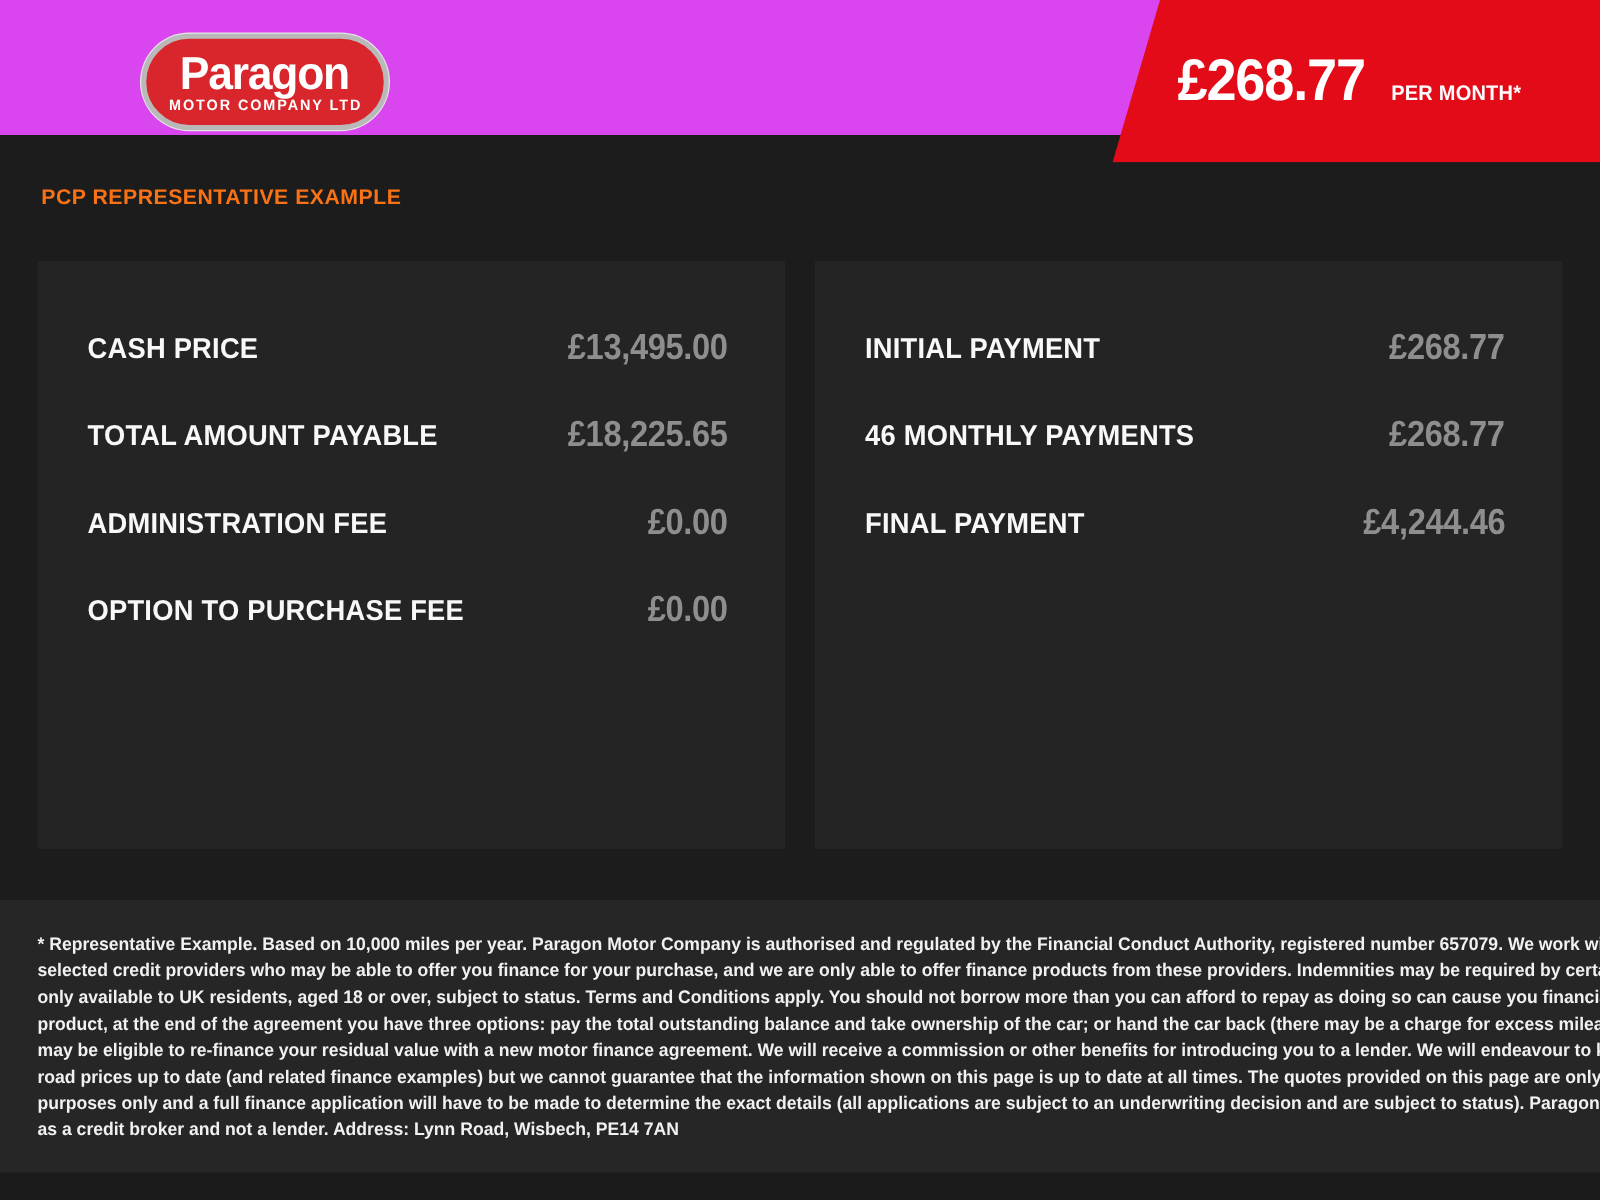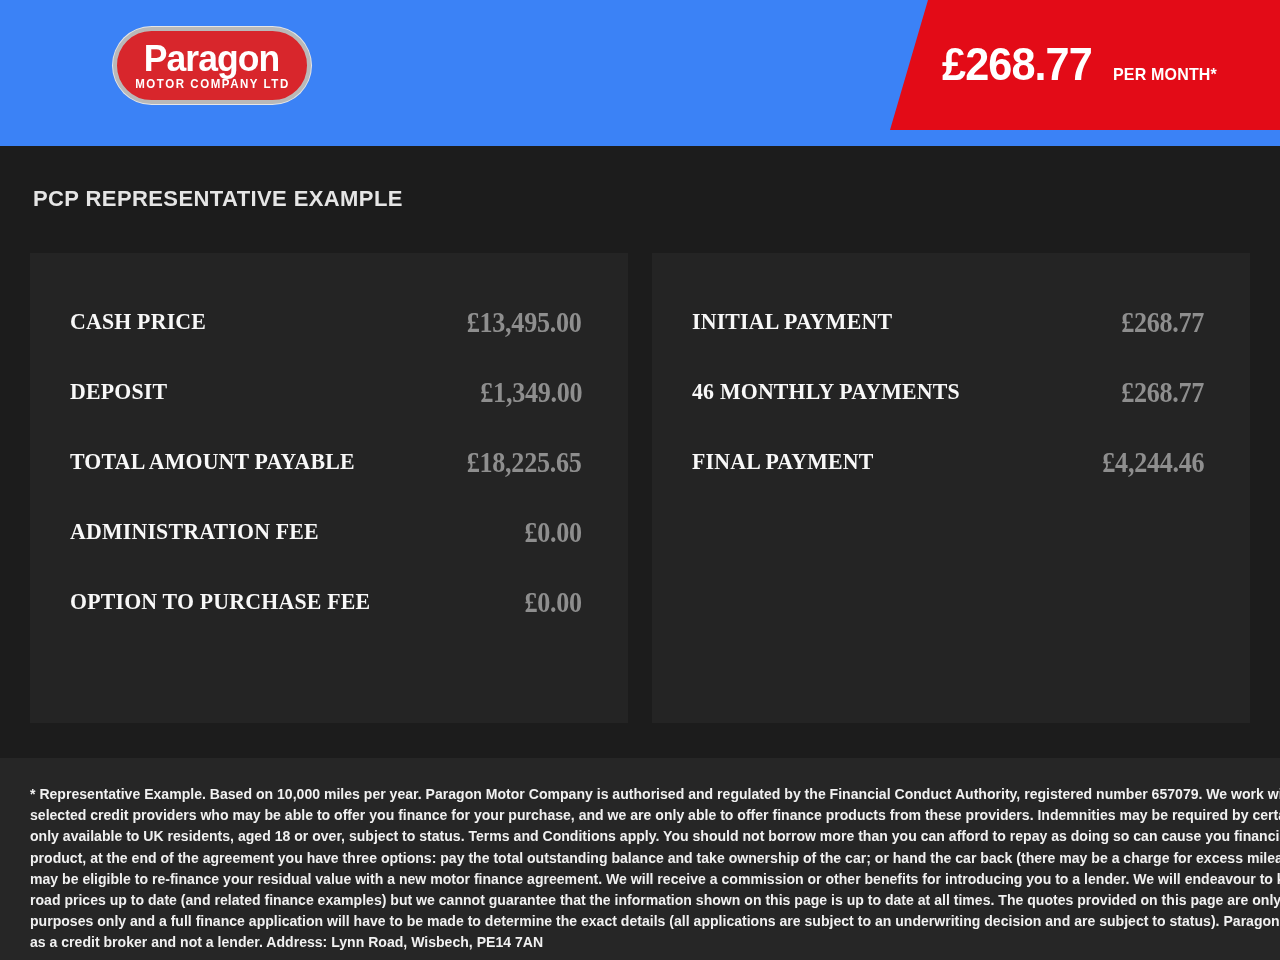--- a/index.html
+++ b/index.html
@@ -7,22 +7,22 @@
   body {
     font-family: "Liberation Sans", sans-serif;
     background: #1b1b1b;
     overflow: hidden;
   }
 
   
   .header {
     position: relative;
     width: 1280px;
-    height: 146px;
-    background: #3b82f6;
+    height: 108px;
+    background: #d946ef;
   }
   .logo-pill {
     position: absolute;
     left: 113px;
     top: 27px;
     width: 198px;
     height: 77px;
     background: #d8262c;
     border: 4px solid #b9b9b9;
     border-radius: 42px;
@@ -85,22 +85,22 @@
     transform-origin: left bottom;
   }
 
   
   .main {
     width: 1280px;
     height: 612px;
     background: #1c1c1c;
   }
   .page-title {
-    color: #e5e5e5;
-    font-size: 22px;
+    color: #f97316;
+    font-size: 17px;
     font-weight: bold;
     letter-spacing: 0.4px;
     padding: 40px 0 0 33px;
     transform-origin: left top;
   }
   .panels {
     display: flex;
     gap: 24px;
     margin: 41px 30px 0 30px;
   }
@@ -108,21 +108,20 @@
     flex: 1 1 0;
     height: 470px;
     background: #242424;
     padding: 34px 46px 0 40px;
   }
   .frow {
     height: 70px;
     display: flex;
     justify-content: space-between;
     align-items: center;
-    font-family: Liberation Serif, serif;
   }
   .flabel {
     color: #f8f8f8;
     font-size: 23px;
     font-weight: bold;
     letter-spacing: 0.2px;
     transform: scaleX(0.95);
     transform-origin: left center;
     white-space: nowrap;
   }
@@ -170,24 +169,20 @@
   </div>
 </div>
 
 <div class="main">
   <div class="page-title">PCP REPRESENTATIVE EXAMPLE</div>
   <div class="panels">
     <div class="panel">
         <div class="frow">
           <span class="flabel">CASH PRICE</span>
           <span class="fvalue">£13,495.00</span>
-        </div>
-        <div class="frow">
-          <span class="flabel">DEPOSIT</span>
-          <span class="fvalue">£1,349.00</span>
         </div>
         <div class="frow">
           <span class="flabel">TOTAL AMOUNT PAYABLE</span>
           <span class="fvalue">£18,225.65</span>
         </div>
         <div class="frow">
           <span class="flabel">ADMINISTRATION FEE</span>
           <span class="fvalue">£0.00</span>
         </div>
         <div class="frow">

